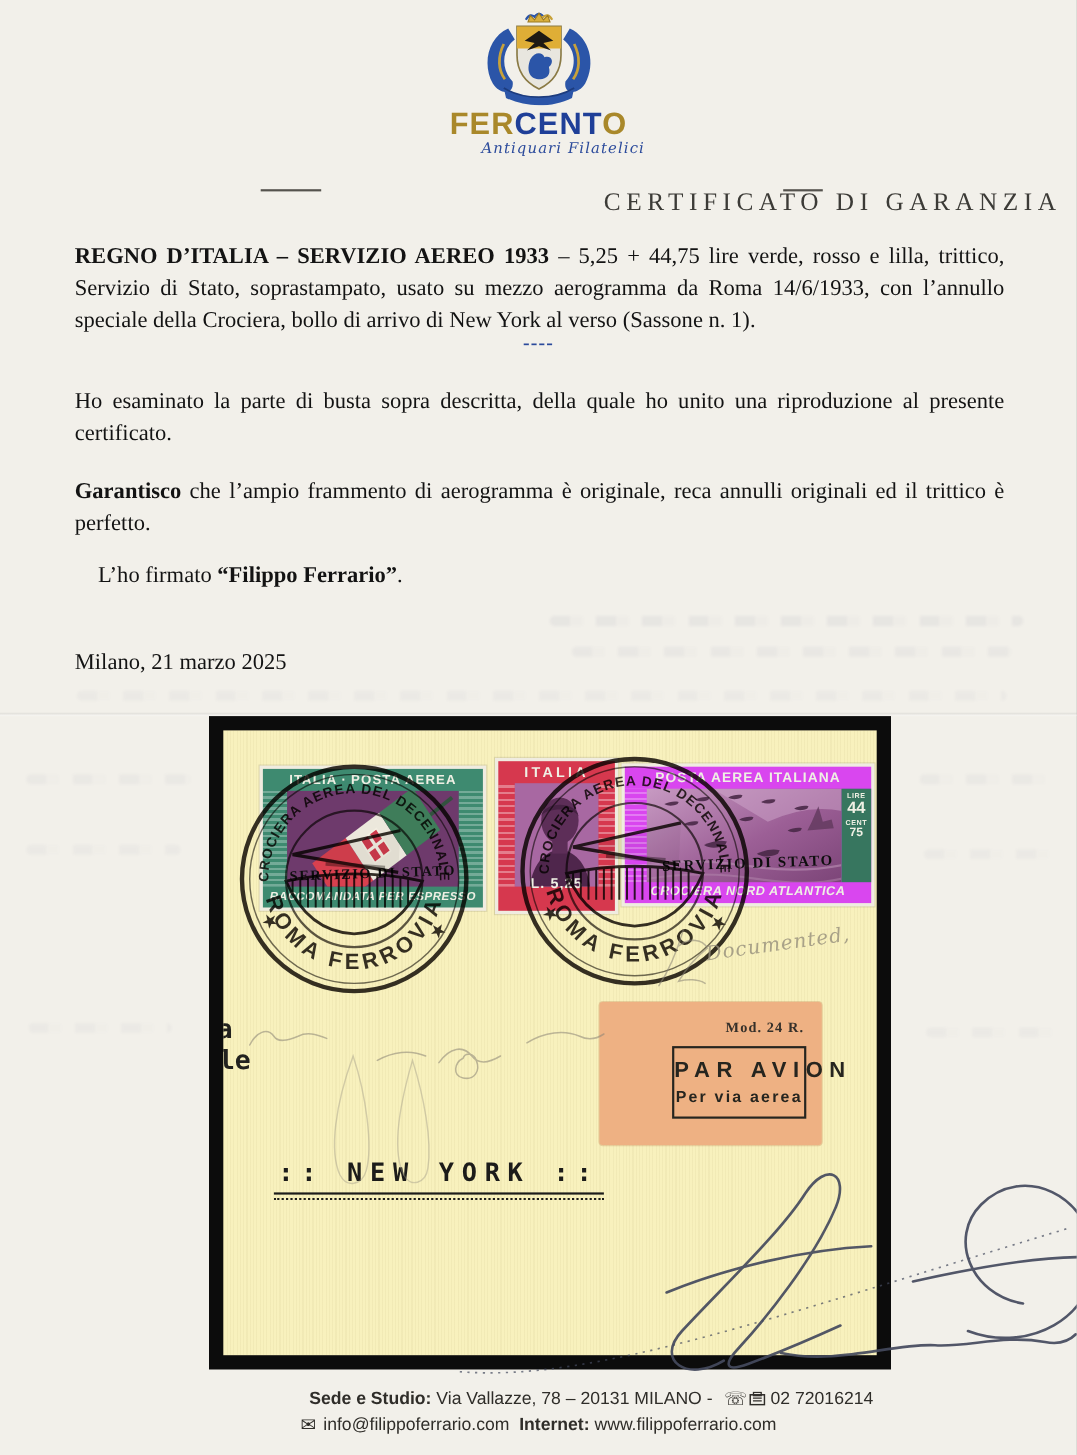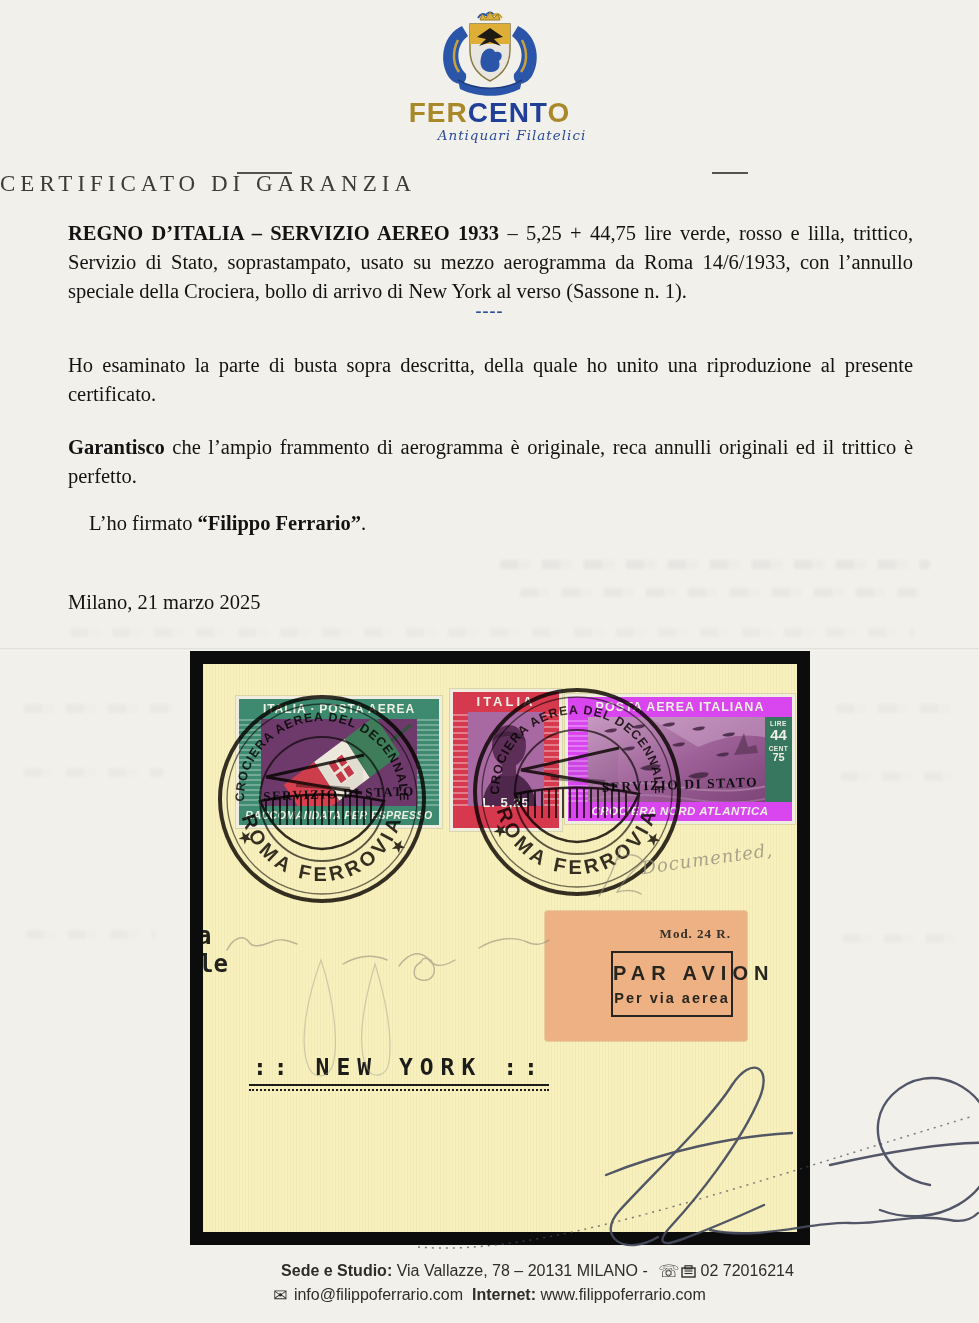--- a/index.html
+++ b/index.html
@@ -7,21 +7,21 @@
         font-family:"Liberation Serif",serif;overflow:hidden;}
   .page *{box-sizing:border-box;}
 
   
   .crest{position:absolute;left:0;right:0;top:6px;text-align:center;}
   .brand{position:absolute;left:0;right:0;top:97px;text-align:center;
          font-family:"Liberation Sans",sans-serif;font-weight:bold;font-size:28px;letter-spacing:1px;}
   .brand .gold{color:#a9882a}.brand .blue{color:#1f3f98}
   .tagline{position:absolute;left:0;right:0;top:127px;text-align:center;
            font-family:"DejaVu Serif",serif;font-style:italic;font-size:13.5px;color:#2b4a9b;letter-spacing:1px;margin-left:45px;}
-  .title{position:absolute;left:0;right:14px;top:156px;text-align:left;
+  .title{position:absolute;left:0;right:14px;top:156px;text-align:right;
          font-size:23px;letter-spacing:5px;color:#3c3b37;font-weight:normal;}
   .tline{position:absolute;border-top:2px solid #55534e;height:0;}
   .tl-left{left:237px;top:172px;width:55px;}
   .tl-right{left:712px;top:172px;width:36px;}
 
   
   .copy{position:absolute;left:68px;width:845px;font-size:20.5px;line-height:29px;
         color:#131313;text-align:justify;margin:0;}
   .p1{top:219px;} .p2{top:351px;} .p3{top:433px;} .p4{top:509px;margin-left:21px;}
   .sep{position:absolute;left:0;right:0;top:301px;text-align:center;color:#2b4a9b;

